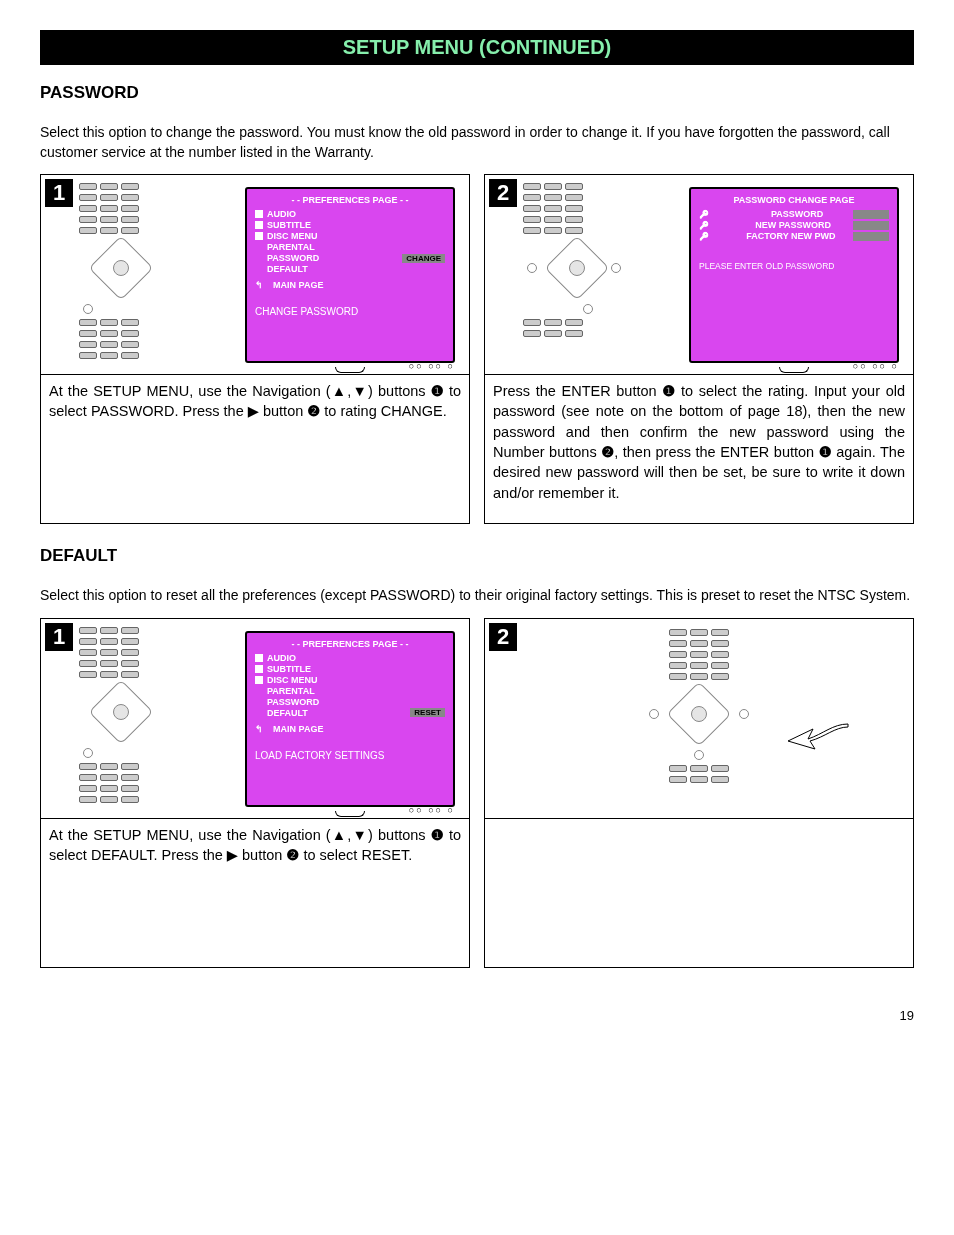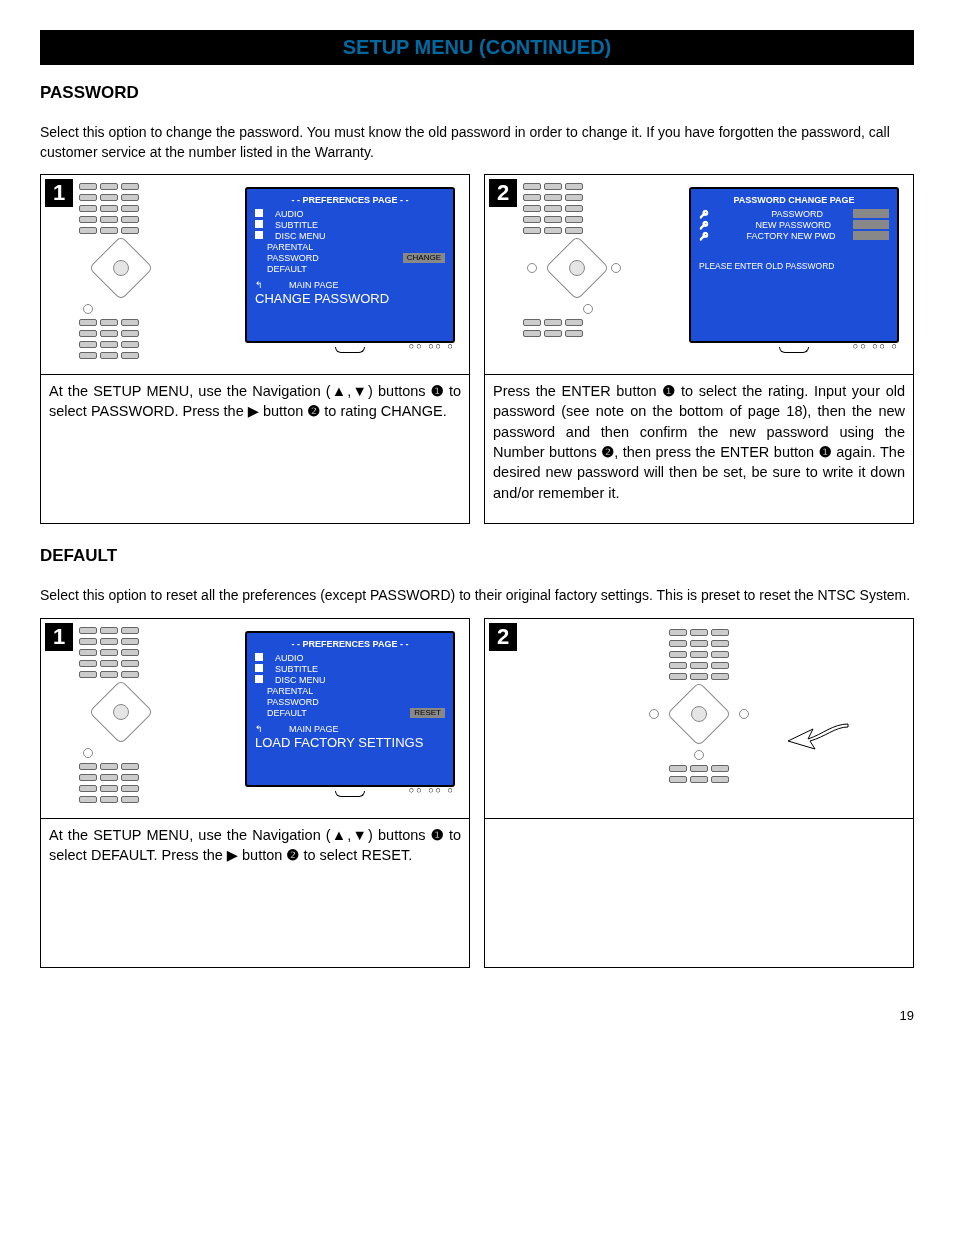--- a/index.html
+++ b/index.html
@@ -7,21 +7,21 @@
     font-family: Arial, Helvetica, sans-serif;
     max-width: 954px;
     margin: 0 auto;
     padding: 30px 40px;
     font-size: 14px;
     color: #000;
     background: #fff;
   }
   .title-bar {
     background: #000;
-    color: #0369a1;
+    color: #86efac;
     text-align: center;
     font-weight: bold;
     font-size: 20px;
     padding: 6px 0;
     margin-bottom: 18px;
   }
   h2.section {
     font-size: 17px;
     margin: 14px 0 2px 0;
   }
@@ -97,31 +97,31 @@
     border:1px solid #888; border-radius:50%; background:#e5e5e5;
   }
   .circ {
     width:10px; height:10px; border:1px solid #888; border-radius:50%;
     display:inline-block; margin:2px 4px;
   }
   
   .tv {
     position:absolute;
     right: 14px; top: 12px;
-    width: 210px; height: 156px;
-    background:#1d4ed8; border:2px solid #000; border-radius:3px;
+    width: 210px; height: 176px;
+    background:#d946ef; border:2px solid #000; border-radius:3px;
   }
   .tv-inner { padding: 6px 8px; color:#fff; font-size:9px; }
   .tv-title { text-align:center; font-weight:bold; margin-bottom:4px; font-size:9px; }
-  .tv-item { display:flex; gap:12px; margin:1px 0; font-weight:normal; }
+  .tv-item { display:flex; align-items:center; gap:4px; margin:1px 0; font-weight:bold; }
   .tv-icon { width:8px; height:8px; background:#fff; display:inline-block; }
   .tv-indent { margin-left: 12px; }
   .tv-highlight { background:#888; color:#000; padding:0 4px; margin-left:auto; font-size:8px; }
   .tv-return { margin-top:6px; }
-  .tv-footer { margin-top:1px; font-size:13px; }
+  .tv-footer { margin-top:16px; font-size:10px; }
   .tv-stand {
     position:absolute; bottom:-12px; left:50%; transform:translateX(-50%);
     width:30px; height:6px; border:1px solid #000; border-top:none;
     border-radius:0 0 8px 8px;
   }
   .tv-dots {
     position:absolute; bottom:-10px; right:-2px;
     font-size:9px; color:#000; letter-spacing:2px;
   }
   .tv-pwd .tv-item { justify-content:space-between; }

